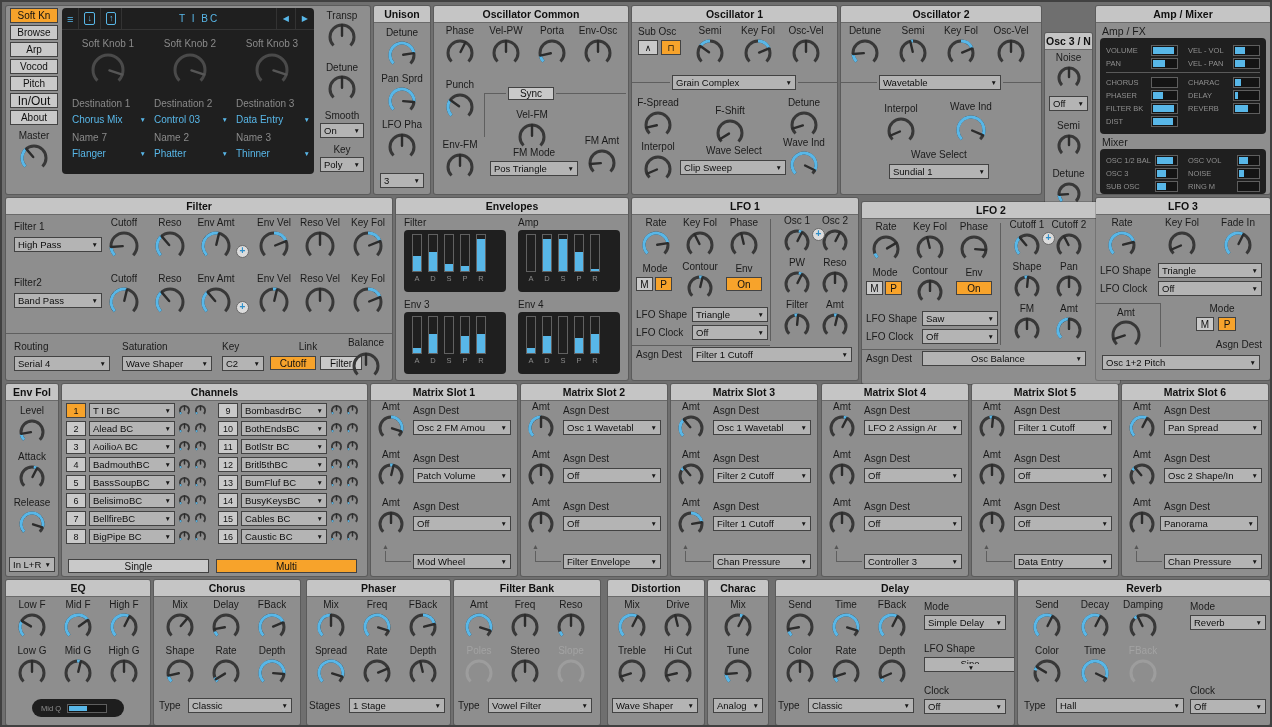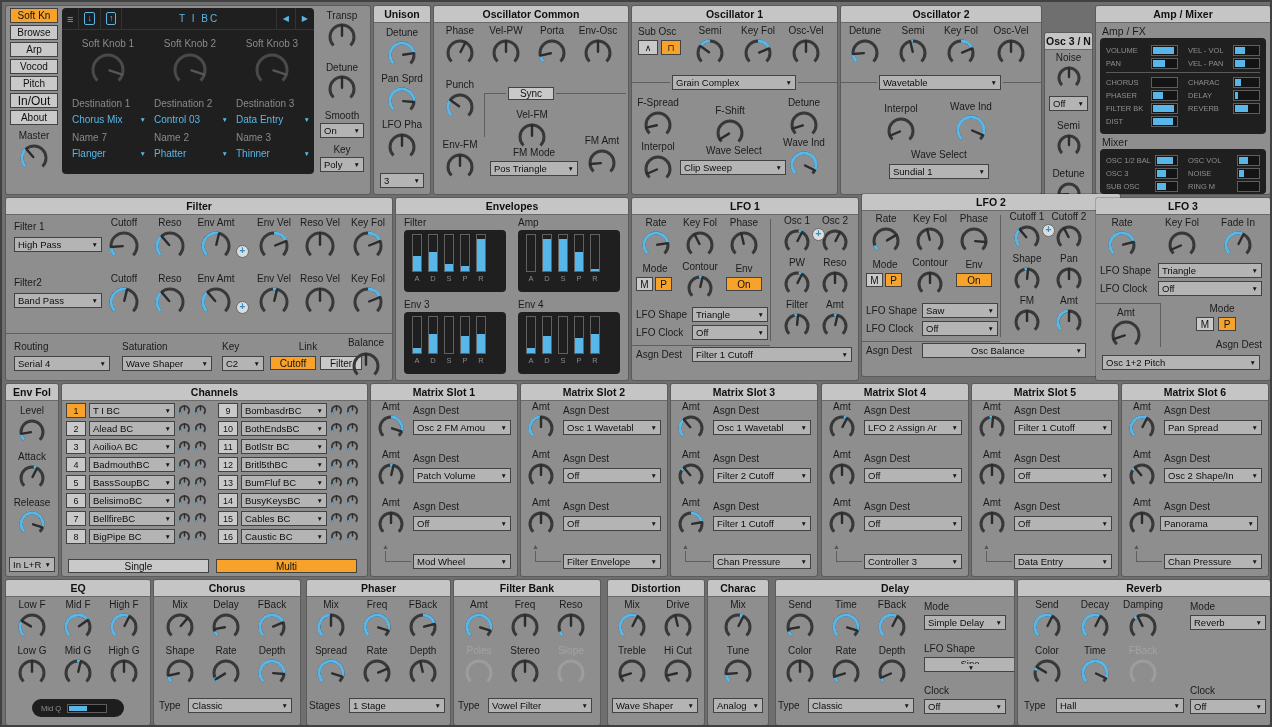--- a/index.html
+++ b/index.html
@@ -927,21 +927,21 @@
         </div>
         <div class="plus" style="position: absolute; left: 180px; top: 13px;">+</div>
         <div class="hline" style="position: absolute; left: 0px; top: 130px; width: 138px; height: 1px;"></div>
         <div class="lb tl" style="position: absolute; left: 4px; top: 134px; width: 54px;">Asgn Dest</div>
         <div class="dd" style="width: 160px; position: absolute; left: 60px; top: 132px;">
           <div class="v">Filter 1 Cutoff</div>
           <div class="ar">▼</div>
         </div>
       </div>
     </div>
-    <div class="panel" style="position: absolute; left: 860px; top: 192px; width: 258px; height: 182px;">
+    <div class="panel" style="position: absolute; left: 860px; top: 200px; width: 258px; height: 182px;">
       <div class="hd">LFO 2</div>
       <div class="pb">
         <div class="kn" style="position: absolute; left: 2px; top: 2px; width: 44px;">
           <div class="lb">Rate</div>
           <div class="ksvg"><svg width="30" height="30" viewBox="0 0 30 30">
               <path d="M 6.51 23.49 A 12 12 0 1 1 23.49 23.49" stroke="#383838" stroke-width="3" fill="none"></path>
               <path d="M 6.51 23.49 A 12 12 0 0 1 3.87 19.50" stroke="#58b7e8" stroke-width="3" fill="none"></path>
               <line x1="16.03" y1="14.39" x2="25.33" y2="8.89" stroke="#2c2c2c" stroke-width="2.4" stroke-linecap="round"></line>
             </svg></div>
         </div>

